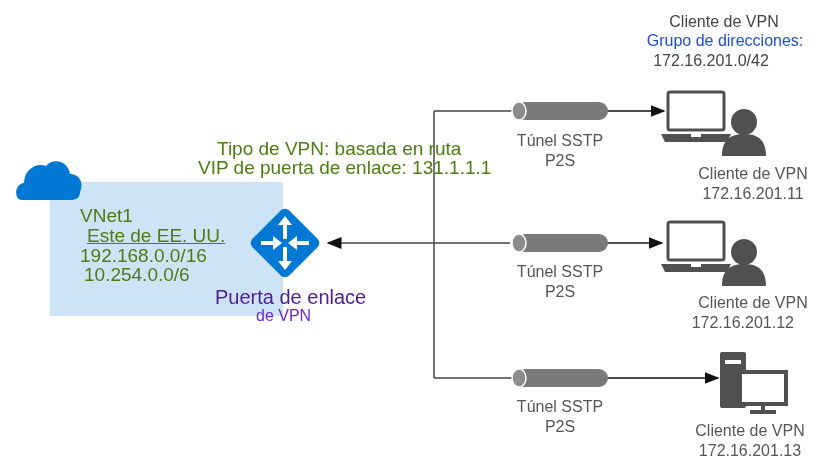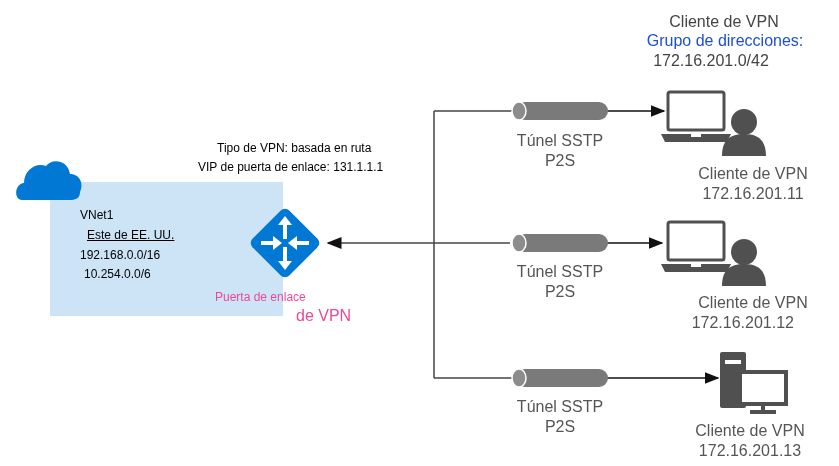--- a/index.html
+++ b/index.html
@@ -1,19 +1,19 @@
 <!DOCTYPE html>
 <html><head>
 <meta charset="utf-8">
 <style>
   html, body { margin:0; padding:0; background:#ffffff; }
   body { width:839px; height:466px; position:relative; overflow:hidden; font-family:"Liberation Sans", sans-serif; }
   .abs { position:absolute; }
   .vnet-box { left:50px; top:182px; width:233px; height:134px; background:#cde4f6; }
-  .txt { color:#000000; font-size:12px; line-height:17px; white-space:nowrap; }
+  .txt { color:#4d7c0f; font-size:19px; line-height:17px; white-space:nowrap; }
   .txt-gray { color:#555555; font-size:16px; line-height:19px; text-align:center; white-space:nowrap; }
   svg { position:absolute; left:0; top:0; }
 </style>
 </head>
 <body>
 
 <div class="abs vnet-box"></div>
 
 <svg width="839" height="466">
   <defs>
@@ -91,22 +91,22 @@
     <rect x="43" y="52" width="4" height="6" fill="#505050"></rect>
     <rect x="32" y="58" width="26" height="4" fill="#505050"></rect>
   </g>
 </svg>
 
 <div class="abs txt" style="left:80px;top:207px;">VNet1</div>
 <div class="abs txt" style="left:87px;top:227px;text-decoration:underline;">Este de EE. UU.</div>
 <div class="abs txt" style="left:80px;top:247px;">192.168.0.0/16</div>
 <div class="abs txt" style="left:84px;top:266px;">10.254.0.0/6</div>
 
-<div class="abs txt" style="left:215px;top:287px;font-size:12px;line-height:20px;color:#ec4899;">Puerta de enlace</div>
-<div class="abs txt" style="left:256px;top:306px;font-size:16px;line-height:20px;color:#ec4899;margin-left:40px;">de VPN</div>
+<div class="abs txt" style="left:215px;top:287px;font-size:20px;line-height:20px;color:#4c1d95;">Puerta de enlace</div>
+<div class="abs txt" style="left:256px;top:306px;font-size:16px;line-height:20px;color:#6d28d9;">de VPN</div>
 <div class="abs txt" style="left:217px;top:140px;">Tipo de VPN: basada en ruta</div>
 <div class="abs txt" style="left:198px;top:159px;">VIP de puerta de enlace: 131.1.1.1</div>
 
 <div class="abs txt-gray" style="left:659px;top:12px;width:130px;color:#444;">Cliente de VPN</div>
 <div class="abs txt-gray" style="left:640px;top:31px;width:170px;color:#1d4ed8;">Grupo de direcciones:</div>
 <div class="abs txt-gray" style="left:636px;top:51px;width:150px;color:#444;">172.16.201.0/42</div>
 
 <div class="abs txt-gray" style="left:508px;top:131px;width:104px;">Túnel SSTP</div>
 <div class="abs txt-gray" style="left:508px;top:151px;width:104px;">P2S</div>
 <div class="abs txt-gray" style="left:508px;top:262px;width:104px;">Túnel SSTP</div>

